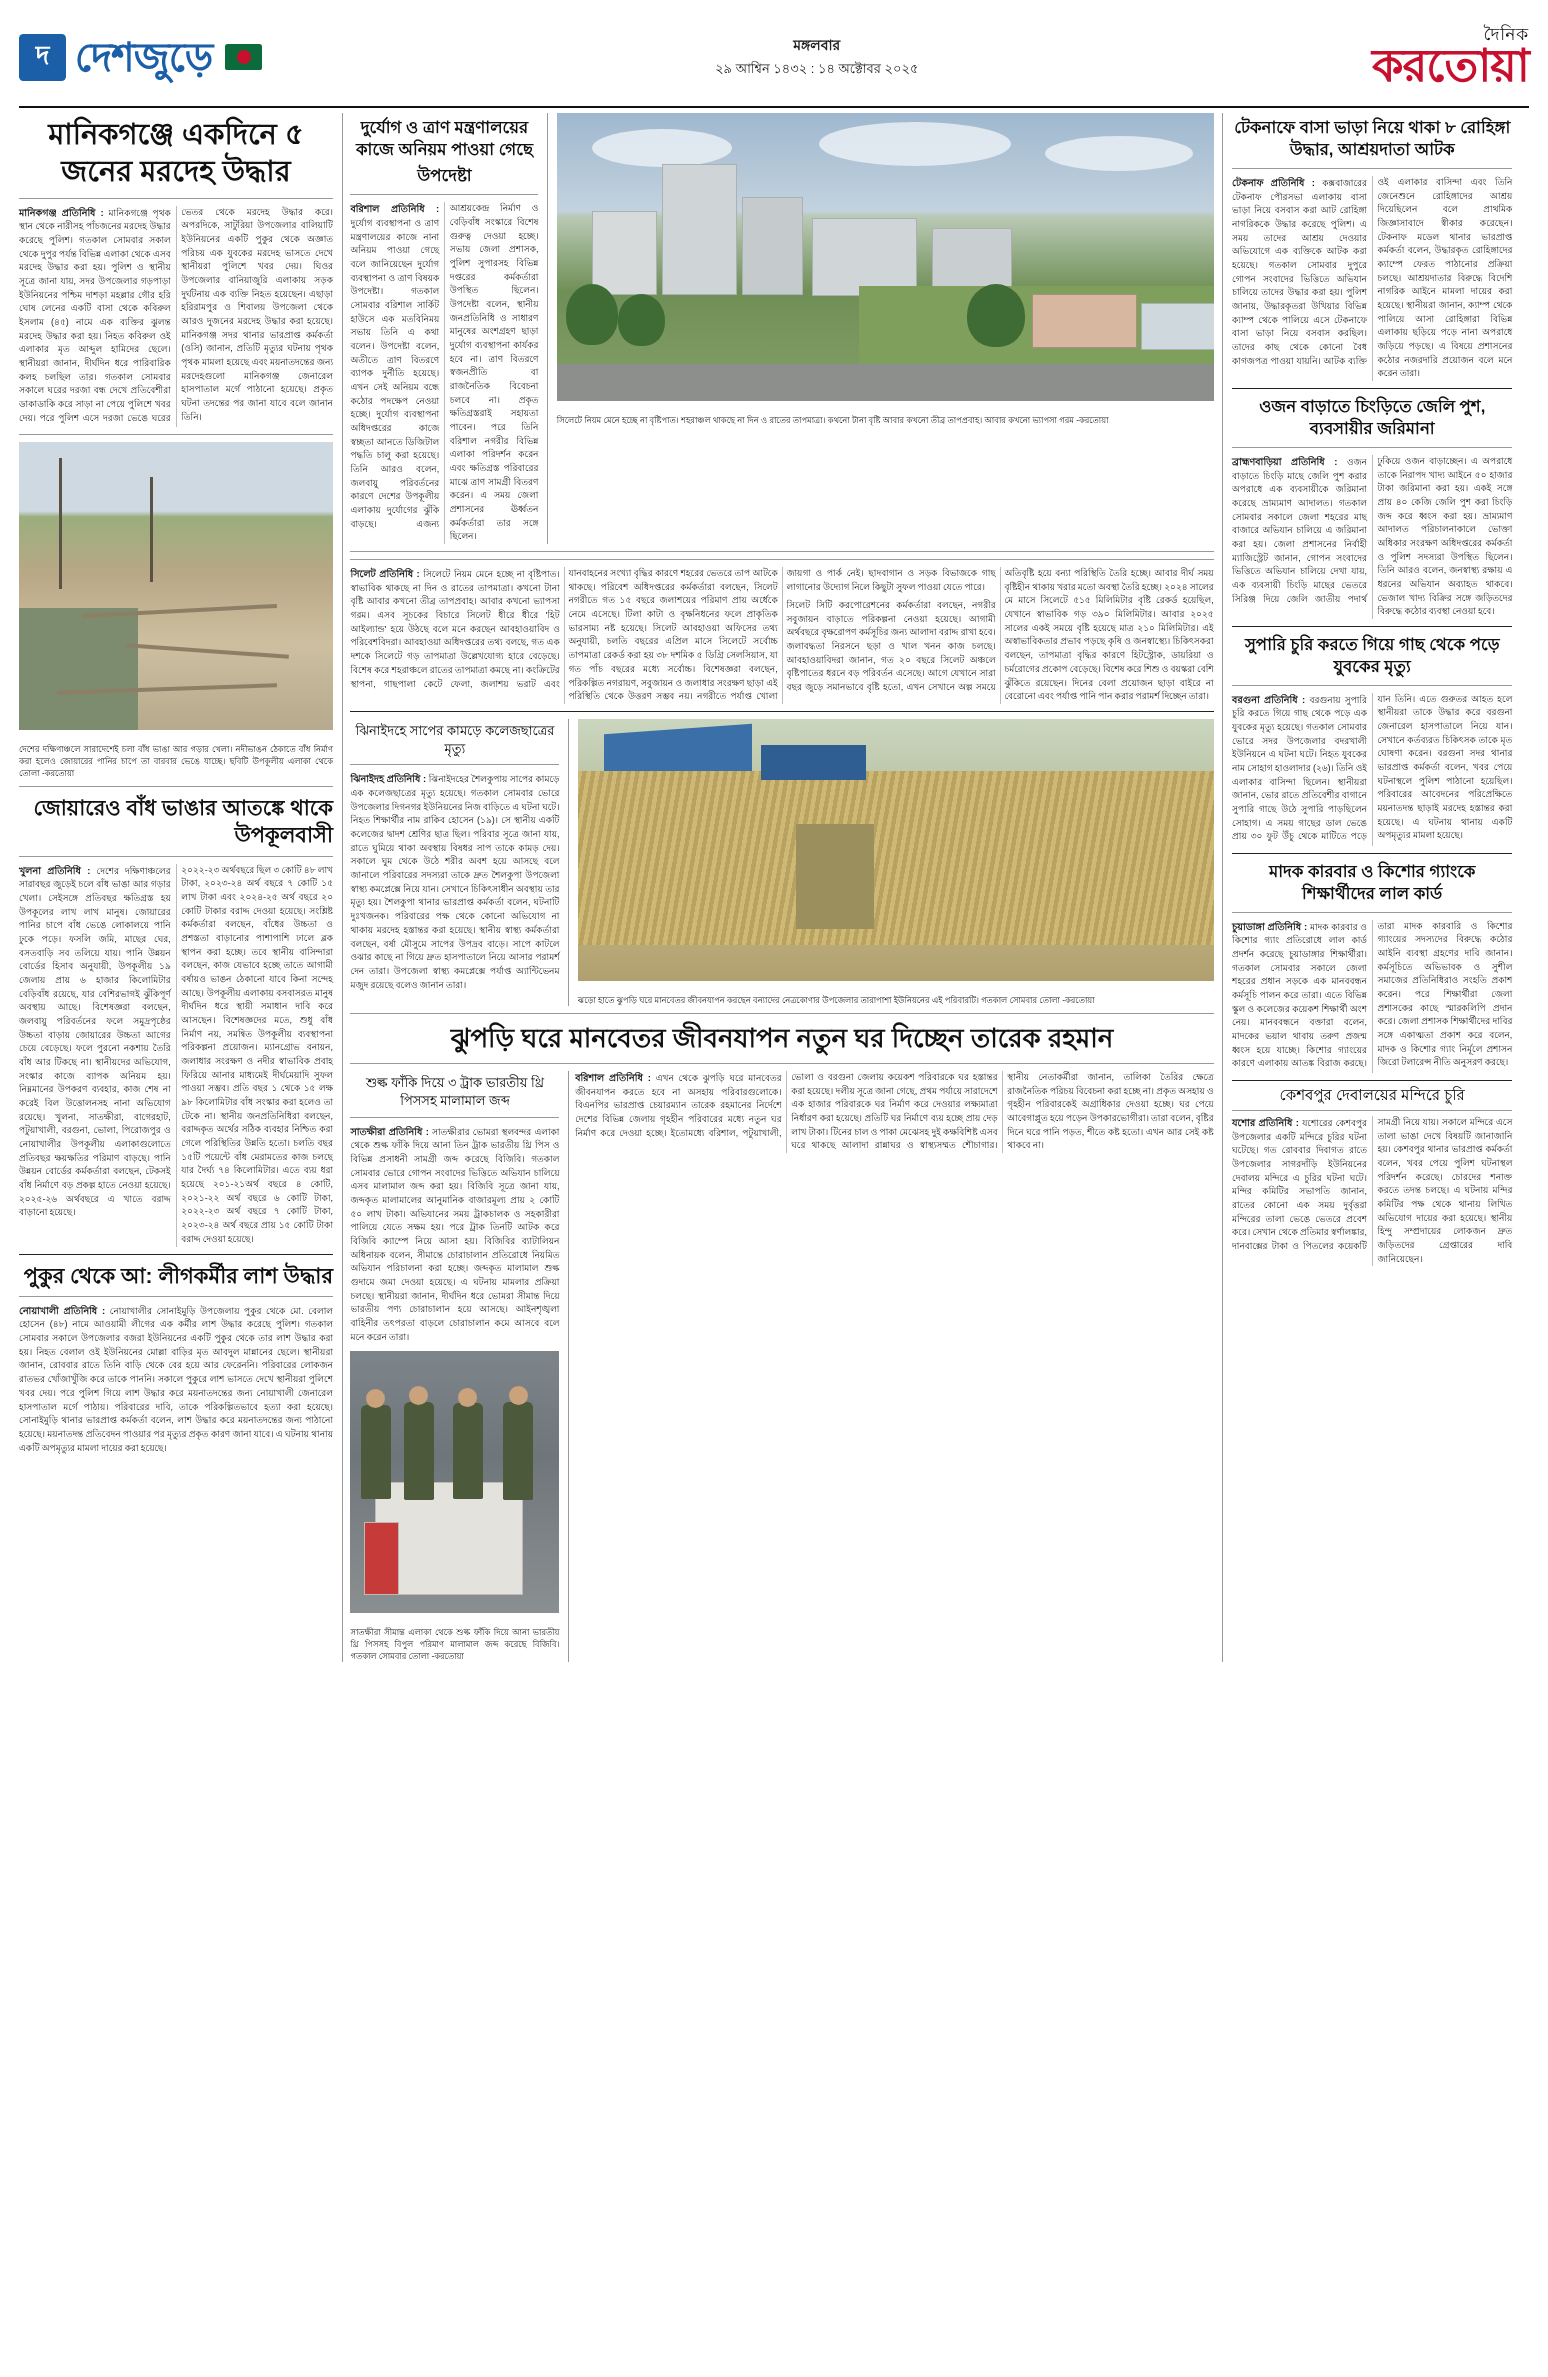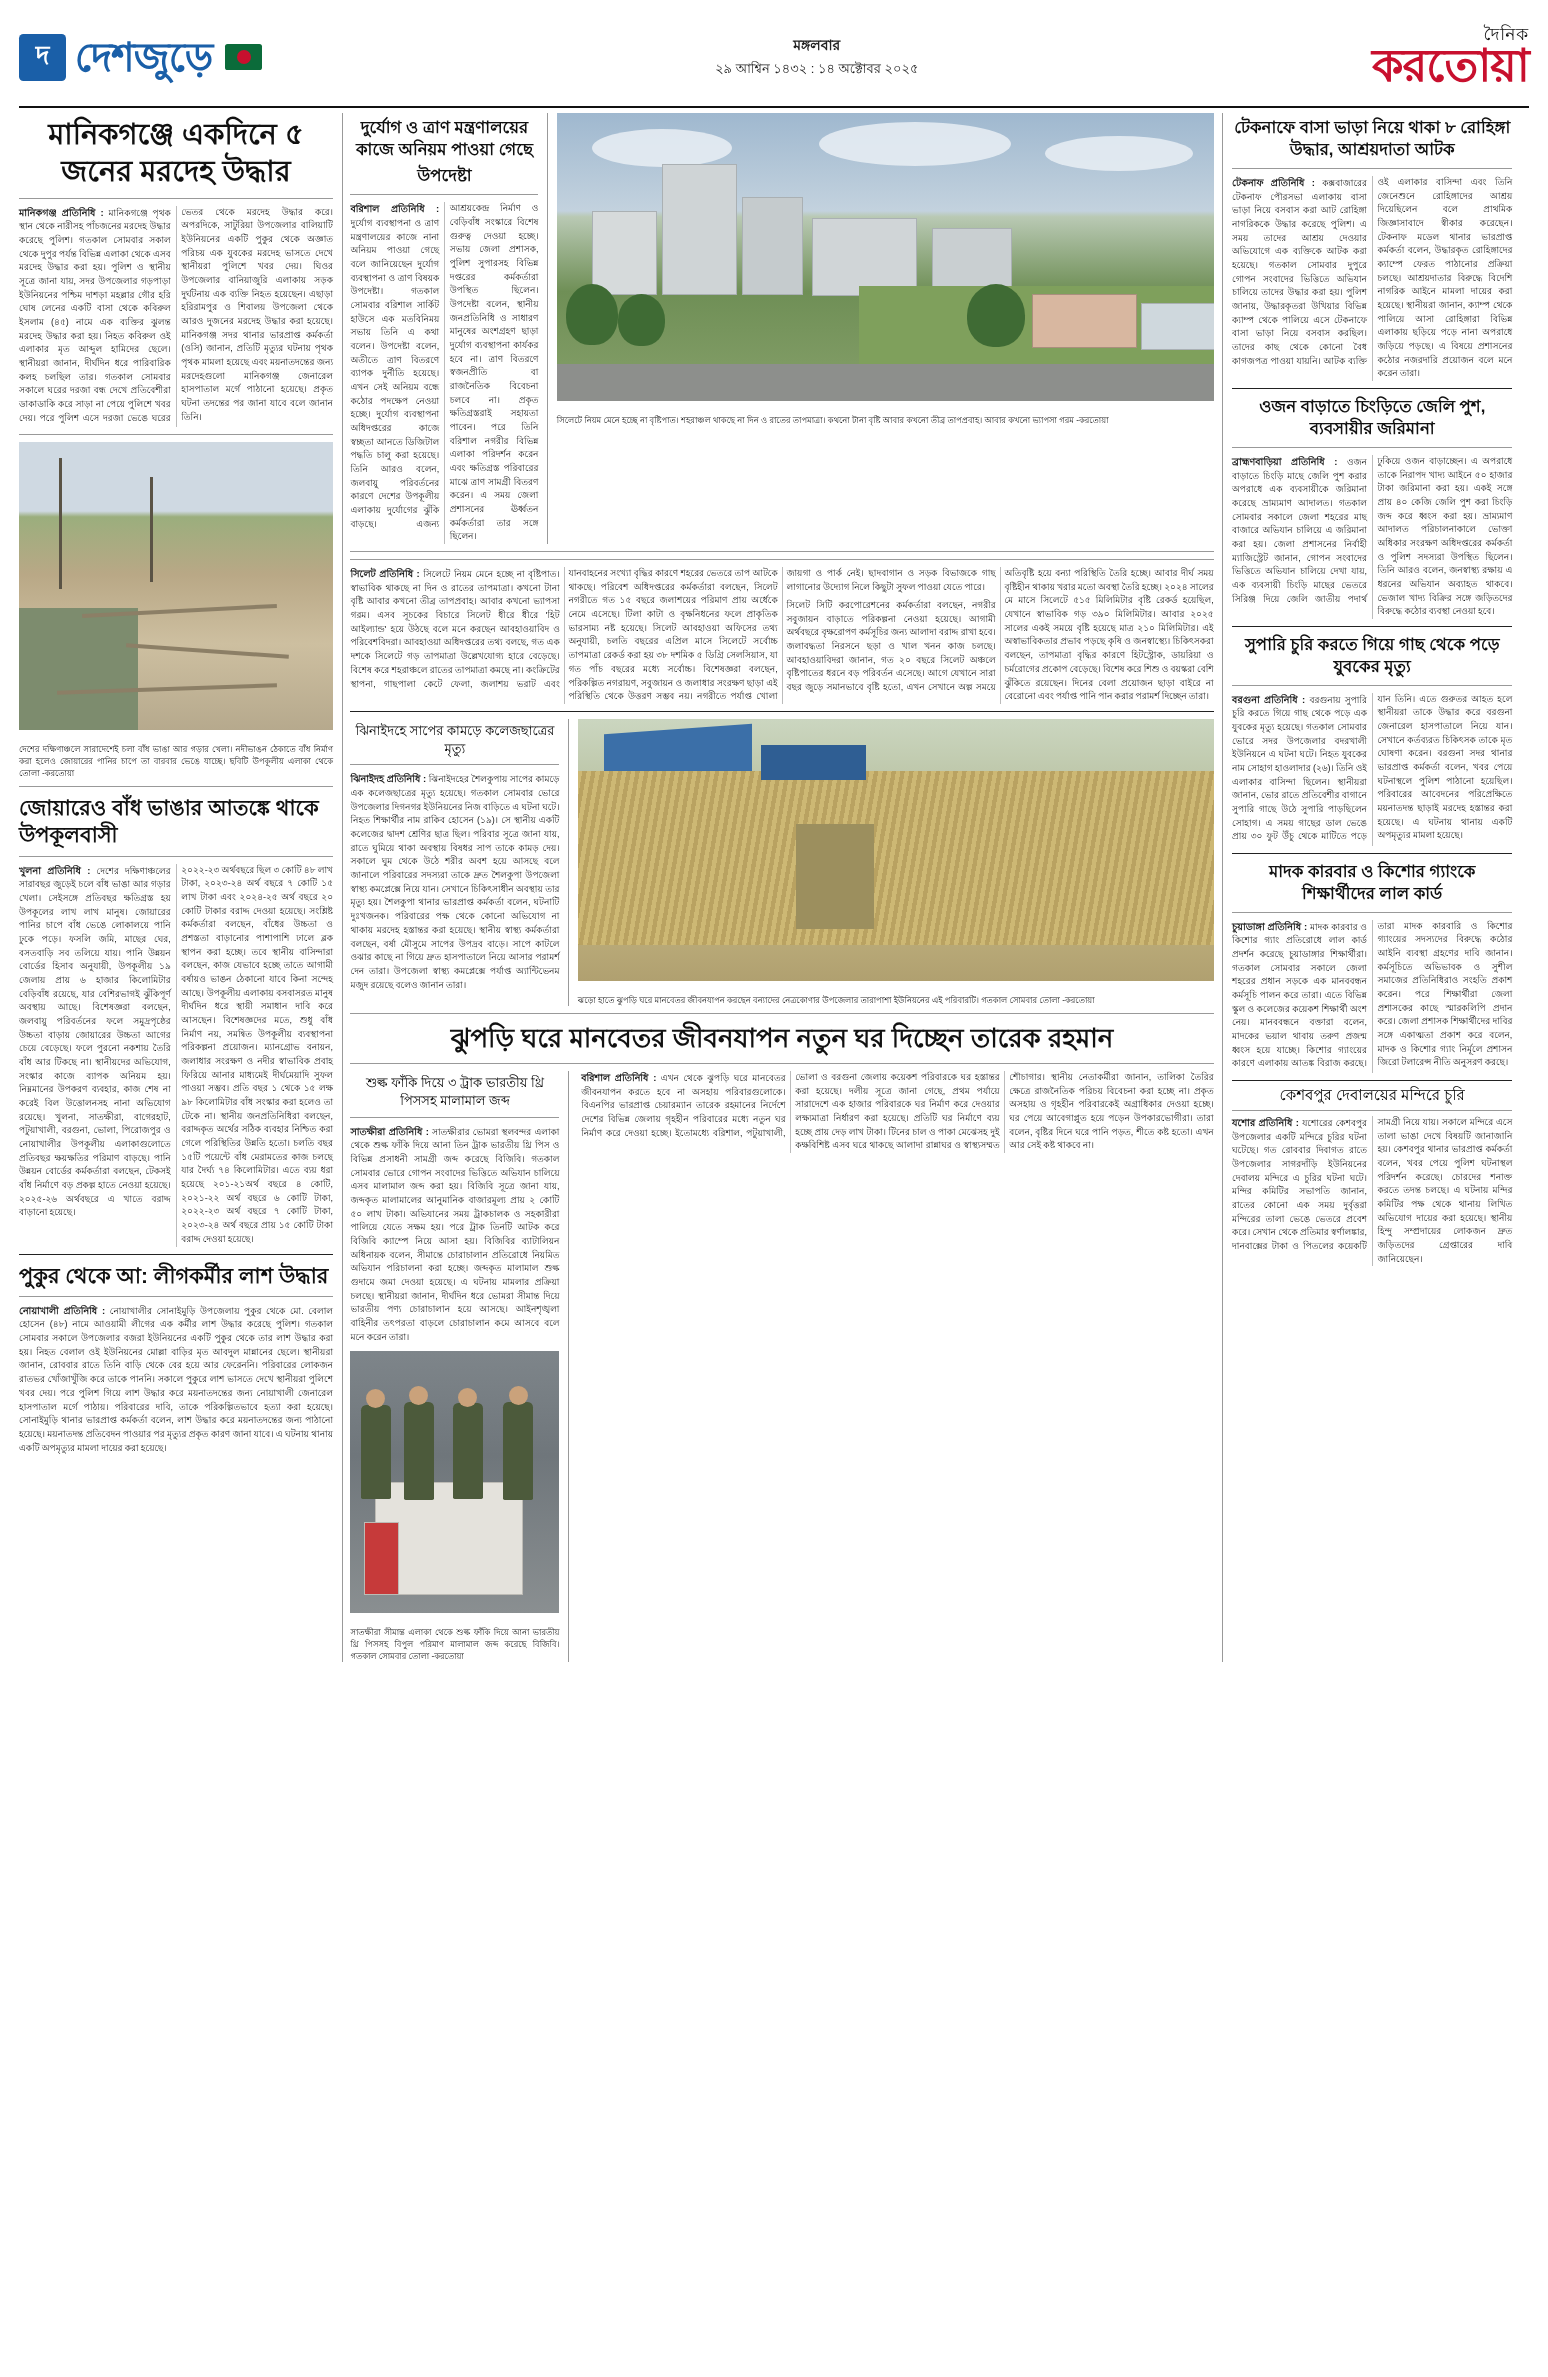--- a/index.html
+++ b/index.html
@@ -53,21 +53,21 @@
   .rule-v { border-left:0.9px solid #999; padding-left:7.8px; }
 
   
   .hl1 {
     font-size:29px; font-weight:bold; line-height:1.28; color:#111;
     text-align:center; margin:3.5px 0 7px 0;
   }
   .hl-left { text-align:left; }
   .hl2 {
     font-size:21px; font-weight:bold; line-height:1.3; color:#111;
-    text-align:left; margin:5.2px 0 5.2px 0;
+    text-align:right; margin:5.2px 0 5.2px 0;
   }
   .hl3 {
     font-size:16.6px; font-weight:bold; line-height:1.32; color:#111;
     text-align:center; margin:4.4px 0 4.4px 0;
   }
   .hl-big-banner {
     font-size:35px; font-weight:bold; text-align:center; color:#111;
     margin:8.7px 0 7px 0; letter-spacing:-0.4px;
   }
   .hl-banner2 {
@@ -289,21 +289,21 @@
             <div class="soldier" style="left:54px; top:51px; width:30px; height:98px;"></div>
             <div class="head" style="left:59px; top:35px; width:19px; height:19px;"></div>
             <div class="soldier" style="left:103px; top:52px; width:30px; height:96px;"></div>
             <div class="head" style="left:108px; top:37px; width:19px; height:19px;"></div>
             <div class="soldier" style="left:153px; top:51px; width:30px; height:98px;"></div>
             <div class="head" style="left:159px; top:35px; width:19px; height:19px;"></div>
           </div>
           <div class="cap">সাতক্ষীরা সীমান্ত এলাকা থেকে শুল্ক ফাঁকি দিয়ে আনা ভারতীয় থ্রি পিসসহ বিপুল পরিমাণ মালামাল জব্দ করেছে বিজিবি। গতকাল সোমবার তোলা -করতোয়া</div>
         </div>
 
-        <div style="flex:1; border-left:0.9px solid #999; padding-left:12px;">
+        <div style="flex:1; border-left:0.9px solid #999; padding-left:6px;">
           <div class="body cols3">
             <p><span class="byline">বরিশাল প্রতিনিধি :</span>
             <span>এখন থেকে ঝুপড়ি ঘরে মানবেতর জীবনযাপন করতে হবে না অসহায় পরিবারগুলোকে। বিএনপির ভারপ্রাপ্ত চেয়ারম্যান তারেক রহমানের নির্দেশে দেশের বিভিন্ন জেলায় গৃহহীন পরিবারের মধ্যে নতুন ঘর নির্মাণ করে দেওয়া হচ্ছে। ইতোমধ্যে বরিশাল, পটুয়াখালী, ভোলা ও বরগুনা জেলায় কয়েকশ পরিবারকে ঘর হস্তান্তর করা হয়েছে। দলীয় সূত্রে জানা গেছে, প্রথম পর্যায়ে সারাদেশে এক হাজার পরিবারকে ঘর নির্মাণ করে দেওয়ার লক্ষ্যমাত্রা নির্ধারণ করা হয়েছে। প্রতিটি ঘর নির্মাণে ব্যয় হচ্ছে প্রায় দেড় লাখ টাকা। টিনের চাল ও পাকা মেঝেসহ দুই কক্ষবিশিষ্ট এসব ঘরে থাকছে আলাদা রান্নাঘর ও স্বাস্থ্যসম্মত শৌচাগার। স্থানীয় নেতাকর্মীরা জানান, তালিকা তৈরির ক্ষেত্রে রাজনৈতিক পরিচয় বিবেচনা করা হচ্ছে না। প্রকৃত অসহায় ও গৃহহীন পরিবারকেই অগ্রাধিকার দেওয়া হচ্ছে। ঘর পেয়ে আবেগাপ্লুত হয়ে পড়েন উপকারভোগীরা। তারা বলেন, বৃষ্টির দিনে ঘরে পানি পড়ত, শীতে কষ্ট হতো। এখন আর সেই কষ্ট থাকবে না।</span></p>
           </div>
         </div>
       </div>
     </div>
 
     <div class="col col-right">
 

